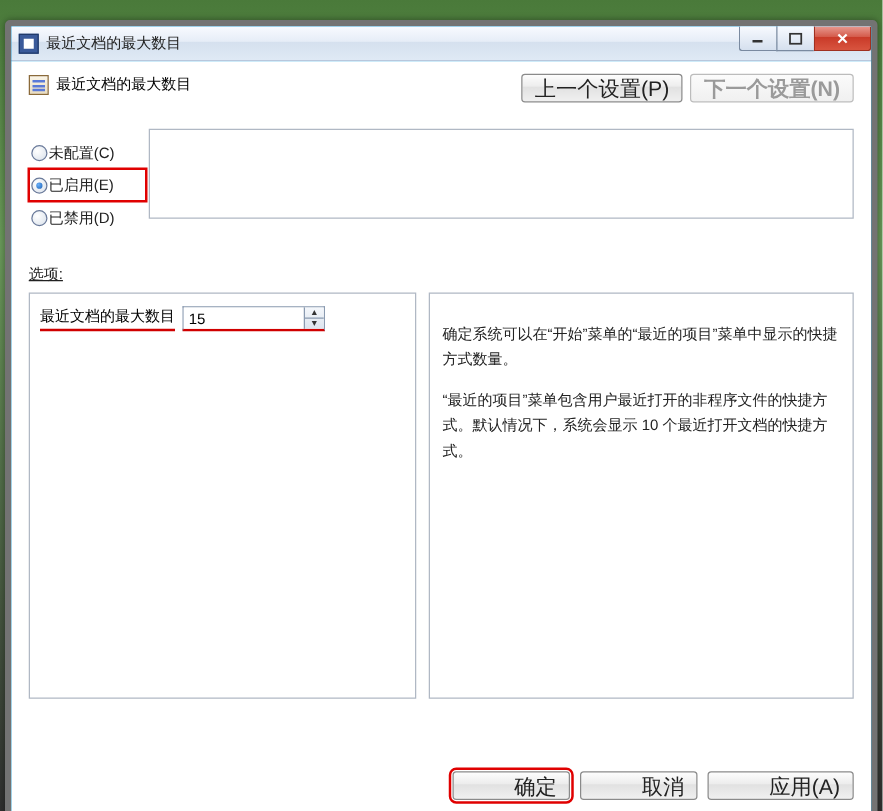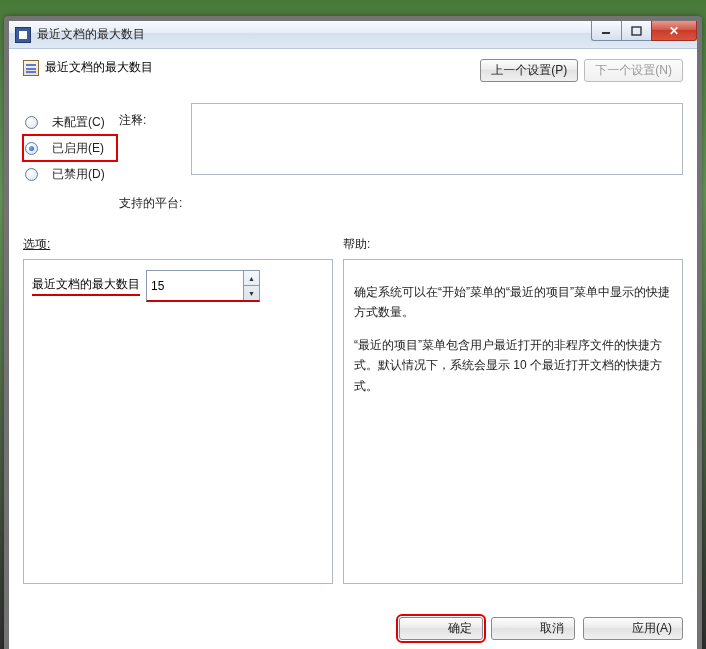--- a/index.html
+++ b/index.html
@@ -117,45 +117,46 @@
     margin-left: auto;
     display: flex;
     gap: 6px;
   }
   .std-btn {
     min-width: 98px;
     height: 23px;
     background: linear-gradient(to bottom, #fdfdfd, #ececec 45%, #e1e1e1 46%, #f0f0f0);
     border: 1px solid #8a8a8a;
     border-radius: 3px;
-    font-size: 12px;
+    font-size: 17px;
     font-family: inherit;
     color: #222;
     cursor: pointer;
     padding: 0 10px;
   }
   .std-btn.disabled {
     color: #9a9a9a;
     border-color: #bcbcbc;
     background: linear-gradient(#fbfbfb, #f0f0f0);
     cursor: default;
+    font-weight: bold;
   }
 
   .config-area {
     display: flex;
     margin-top: 4px;
   }
   .radio-col {
     width: 96px;
     padding-top: 6px;
   }
   .radio-row {
     display: flex;
     align-items: center;
-    gap: 14px;
+    gap: 1px;
     height: 26px;
     padding-left: 2px;
     font-size: 12px;
     color: #222;
   }
   .radio-row.hl {
     outline: 2px solid #e00000;
     outline-offset: -1px;
     width: 94px;
   }
@@ -236,21 +237,21 @@
     align-items: center;
     gap: 6px;
   }
   .opt-row .underline {
     border-bottom: 2px solid #d00000;
     padding-bottom: 1px;
   }
   .spinner {
     display: inline-flex;
     align-items: stretch;
-    height: 32px;
+    height: 20px;
     border: 1px solid #8a9ab0;
     border-bottom: 2px solid #d00000;
     justify-content: space-between;
   }
   .spinner input {
     width: 96px;
     border: none;
     padding: 0 4px;
     font-family: inherit;
     font-size: 12px;
@@ -343,34 +344,29 @@
         <div class="radio-row hl">
           <span class="radio checked"></span>
           <span>已启用(E)</span>
         </div>
         <div class="radio-row">
           <span class="radio"></span>
           <span>已禁用(D)</span>
         </div>
       </div>
 
-      <div class="label-col">
-        <div class="lbl">注释:</div>
-        <div class="lbl2">支持的平台:</div>
-      </div>
 
       <div class="field-col">
         <textarea class="big-textarea" style=""></textarea>
       </div>
 
     </div>
 
     <div class="mid-labels">
       <div class="left">选项:</div>
-      <div class="right">帮助:</div>
     </div>
 
     <div class="lower">
 
       <div class="options-panel">
         <div class="opt-row">
           <span class="underline">最近文档的最大数目</span>
           <span class="spinner">
             <input type="text" value="15" style="">
             <span class="arrows">

